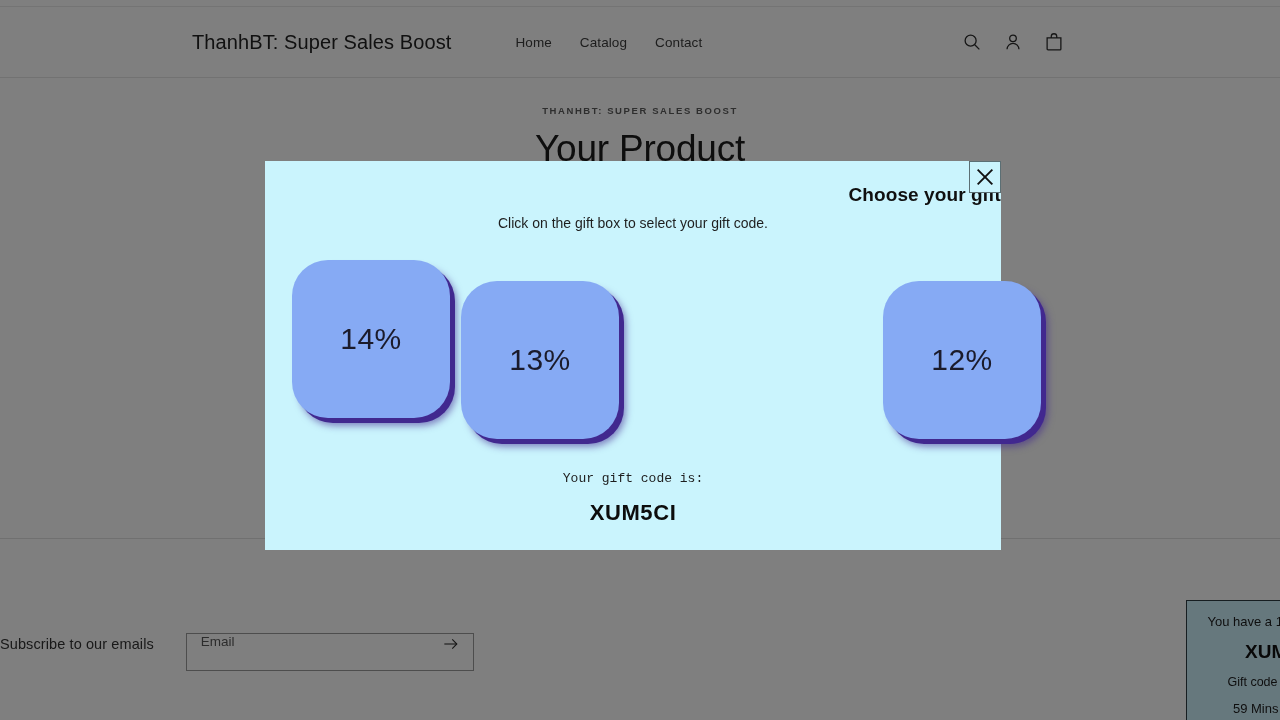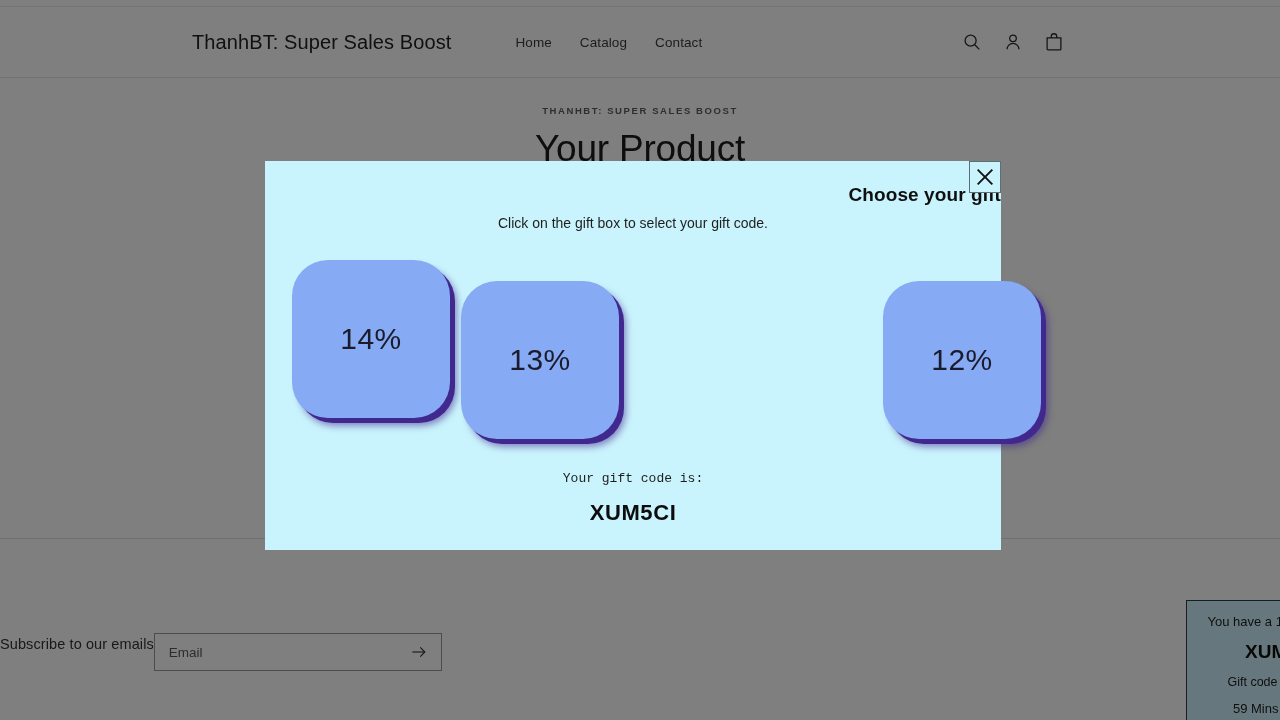--- a/index.html
+++ b/index.html
@@ -57,22 +57,23 @@
   .site-footer {
     flex: none; height: 182px;
     border-top: 1px solid #e0e0e0;
     display: flex; flex-direction: row; align-items: center;
     padding-top: 29px;
   }
   .newsletter-title { font-size: 14.5px; color: #333; letter-spacing: .1px; }
   .newsletter-form {
     margin-top: 16px; width: 288px; height: 38px;
     border: 1px solid #9a9a9a;
-    display: flex; align-items: center;
+    display: flex; align-items: flex-start;
     padding: 0 12px 0 14px;
+    margin-left: 32px;
   }
   .newsletter-form input {
     flex: 1 1 auto; border: none; outline: none; background: transparent;
     font-family: inherit; font-size: 13.5px; color: #333;
   }
   .newsletter-form input::placeholder { color: #595959; }
   .arrow-btn {
     border: none; background: transparent; cursor: pointer;
     width: 20px; height: 20px; color: #2b2b2b; padding: 0;
   }

